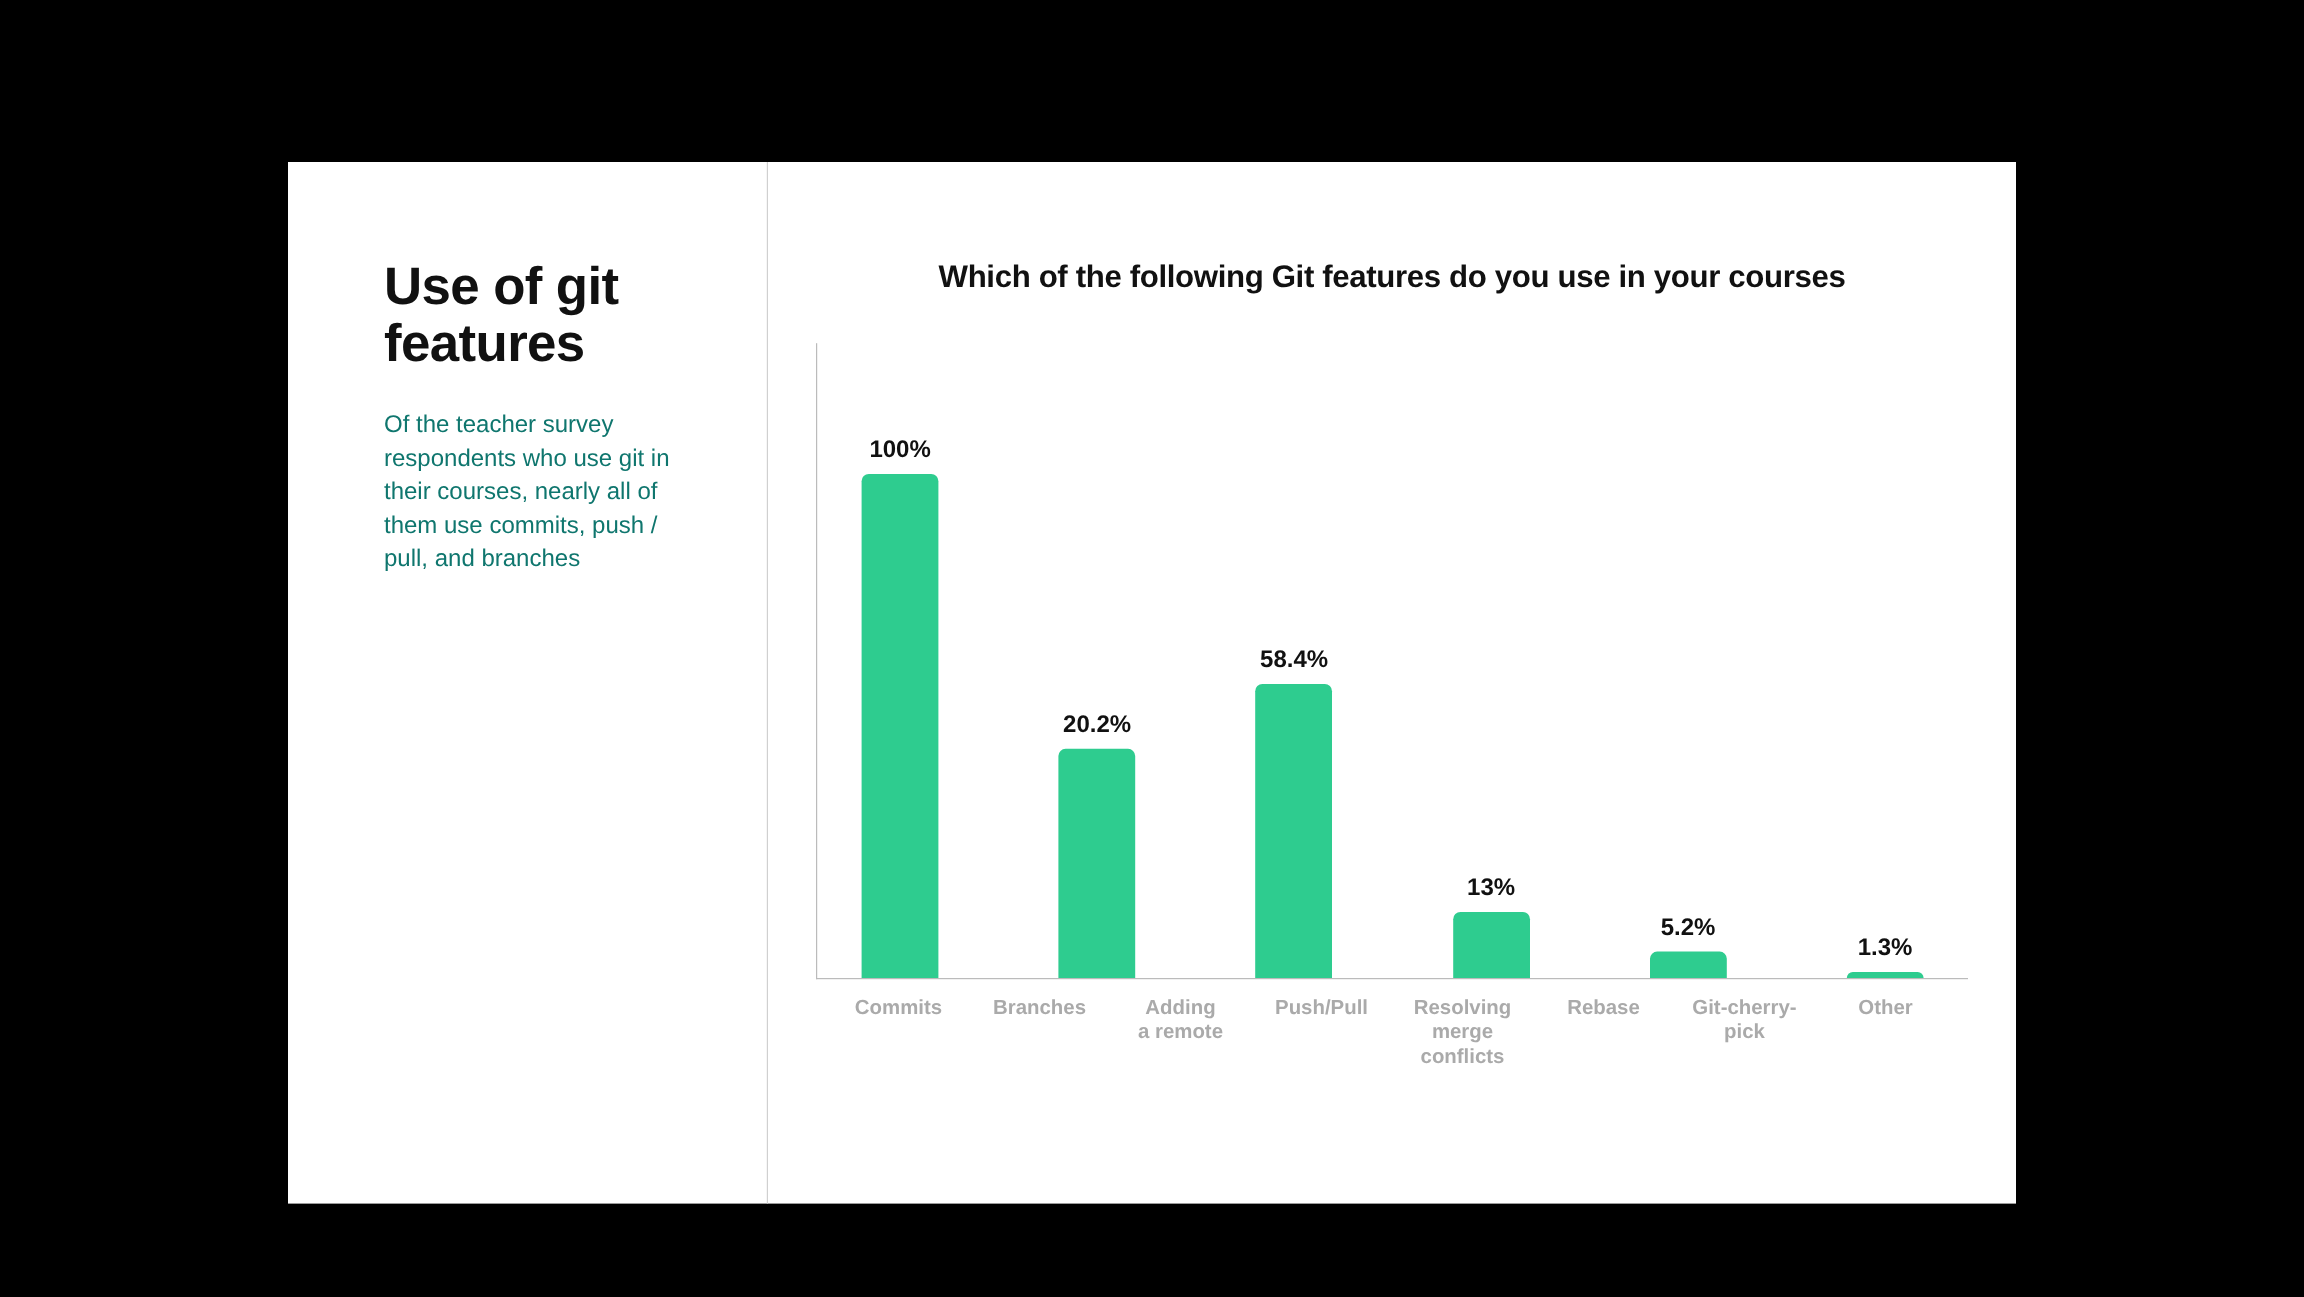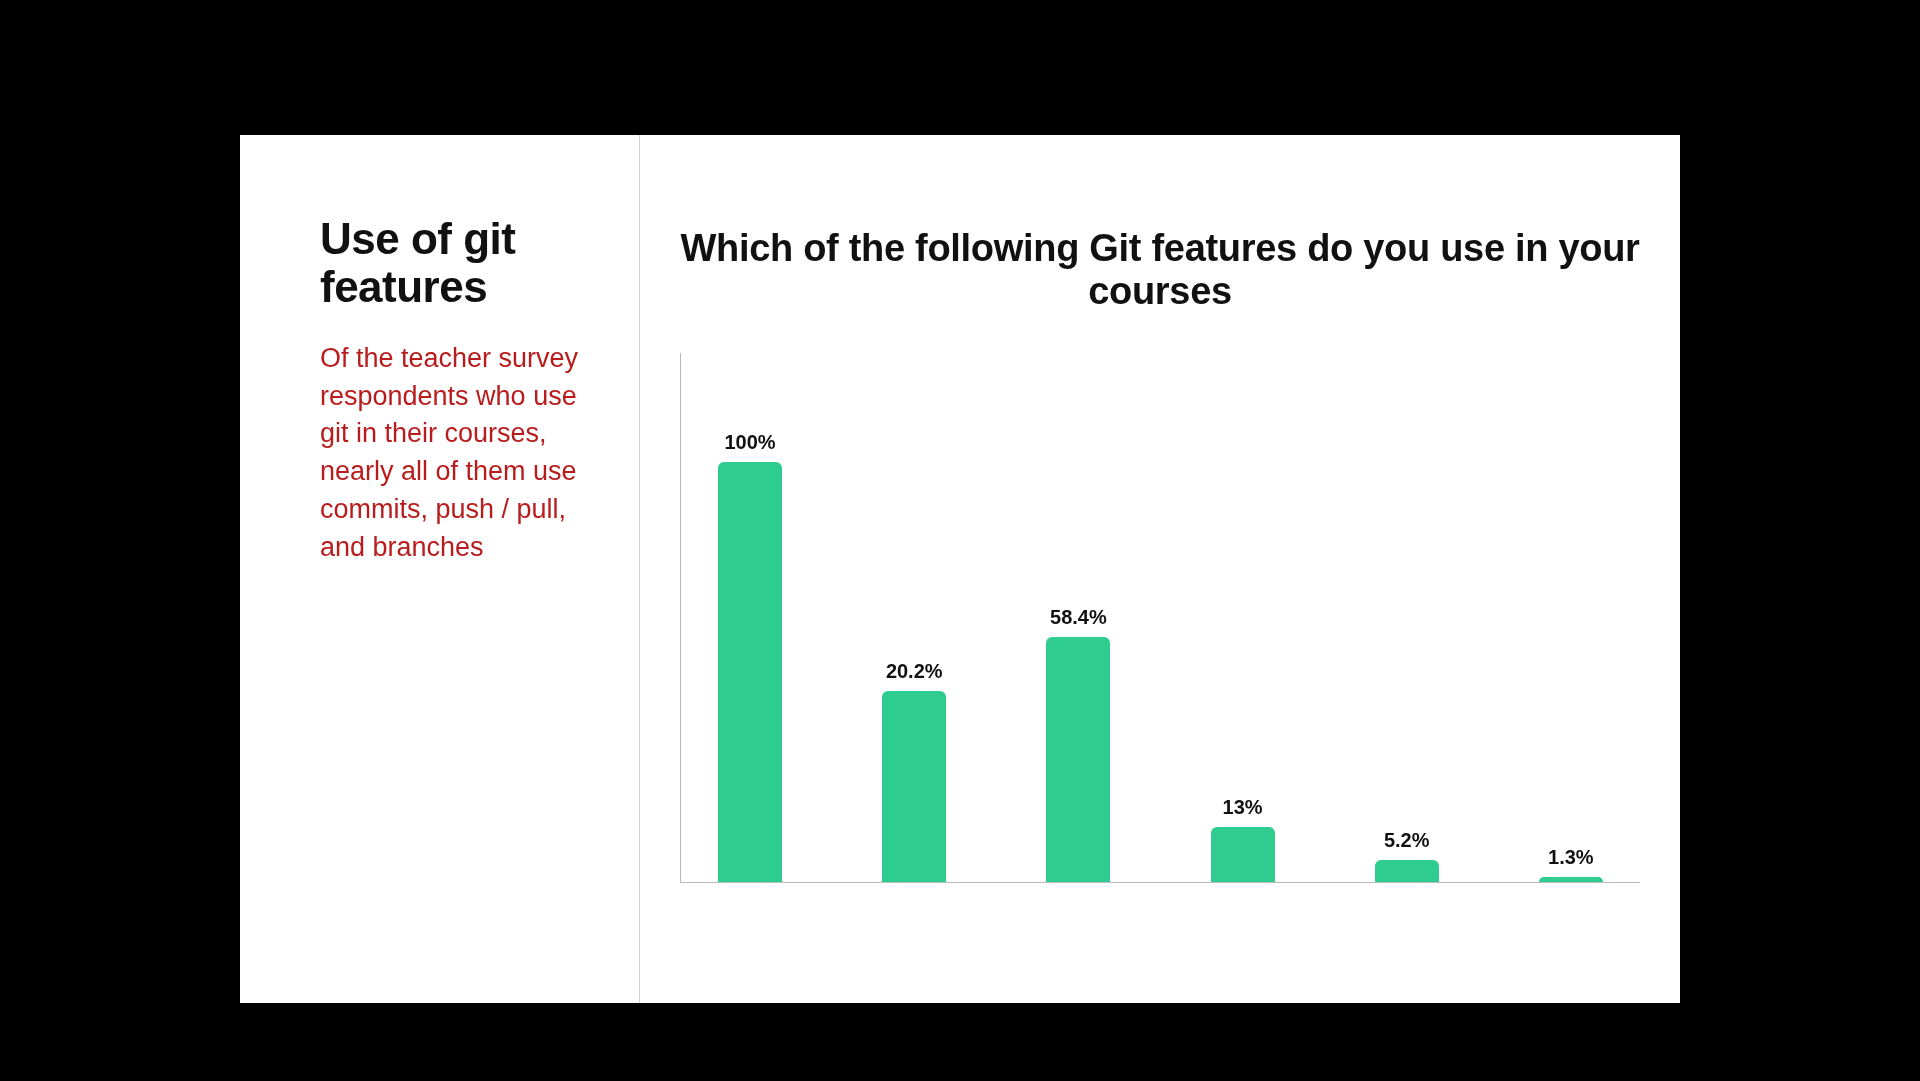--- a/index.html
+++ b/index.html
@@ -26,39 +26,38 @@
   .left-title {
     font-size: 44px;
     font-weight: 900;
     line-height: 1.1;
     color: #111;
     font-stretch: condensed;
     letter-spacing: -0.5px;
     margin-bottom: 28px;
   }
   .left-desc {
-    font-size: 27px;
+    font-size: 20px;
     line-height: 1.4;
-    color: #b91c1c;
+    color: #0f766e;
     font-stretch: condensed;
   }
   .right-panel {
     flex: 1;
     padding: 80px 30px 0 30px;
     position: relative;
   }
   .chart-title {
-    font-size: 38px;
+    font-size: 26px;
     font-weight: 900;
     text-align: center;
     color: #111;
     font-stretch: condensed;
     letter-spacing: -0.3px;
     margin-bottom: 40px;
-    margin-top: 12px;
   }
   .chart-area {
     position: relative;
     height: 530px;
     margin: 0 10px;
     border-left: 1px solid #bbb;
     border-bottom: 1px solid #bbb;
     display: flex;
     align-items: flex-end;
     justify-content: space-around;
@@ -130,14 +129,26 @@
         </div>
         <div class="bar-group">
           <div class="bar-label-value">5.2%</div>
           <div class="bar" style="height: 21.84px; background: rgb(46, 204, 143);"></div>
         </div>
         <div class="bar-group">
           <div class="bar-label-value">1.3%</div>
           <div class="bar" style="height: 5.46px; background: rgb(46, 204, 143);"></div>
         </div>
       </div>
+    <div class="x-labels" id="x-labels">
+        <div class="x-label">Commits</div>
+        <div class="x-label">Branches</div>
+        <div class="x-label">Adding
+a remote</div>
+        <div class="x-label">Push/Pull</div>
+        <div class="x-label">Resolving
+merge conflicts</div>
+        <div class="x-label">Rebase</div>
+        <div class="x-label">Git-cherry-pick</div>
+        <div class="x-label">Other</div>
+      </div>
   </div>
 </div>
 
 </body></html>

